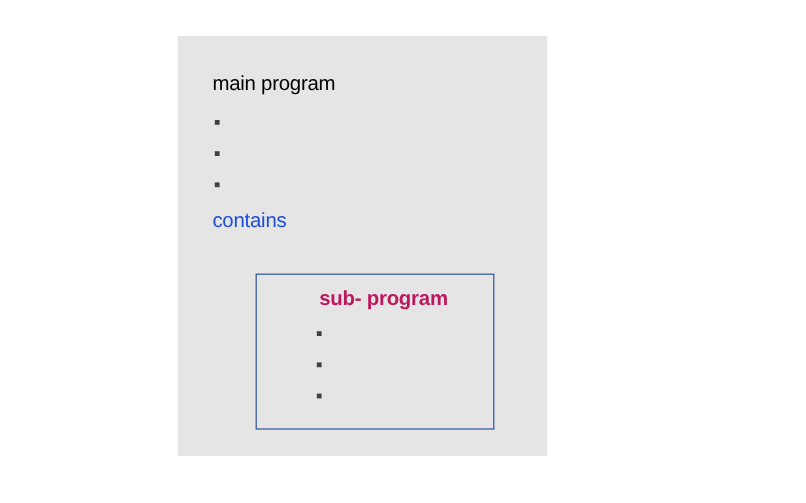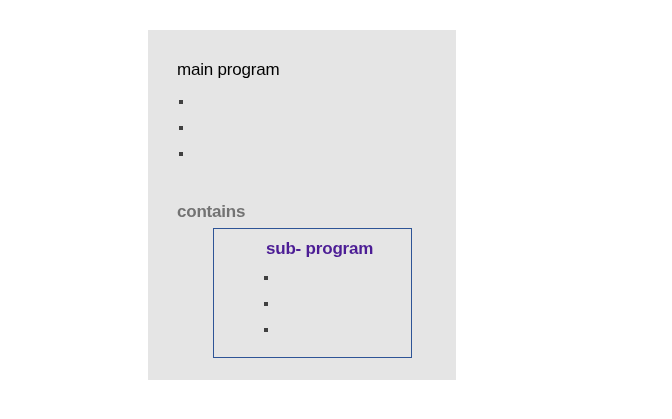--- a/index.html
+++ b/index.html
@@ -43,24 +43,24 @@
     font-size: 17px;
     font-weight: normal;
     color: #000000;
     letter-spacing: -0.2px;
     white-space: nowrap;
   }
 
   .heading-contains {
     position: absolute;
     left: 29px;
-    top: 172px;
+    top: 144px;
     font-size: 17px;
-    font-weight: bold;
-    color: #737373;
+    font-weight: normal;
+    color: #1d4ed8;
     letter-spacing: -0.2px;
     white-space: nowrap;
   }
 
   
   .bullet {
     position: absolute;
     width: 4px;
     height: 4px;
     background: #404040;
@@ -81,21 +81,21 @@
     box-sizing: border-box;
     background: transparent;
   }
 
   .heading-sub {
     position: absolute;
     left: 52px;
     top: 10px;
     font-size: 17px;
     font-weight: bold;
-    color: #4c1d95;
+    color: #be185d;
     letter-spacing: -0.2px;
     white-space: nowrap;
   }
 
   .bullet-sub-1 { left: 50px; top: 47px; }
   .bullet-sub-2 { left: 50px; top: 73px; }
   .bullet-sub-3 { left: 50px; top: 99px; }
 </style>
 </head>
 <body>

